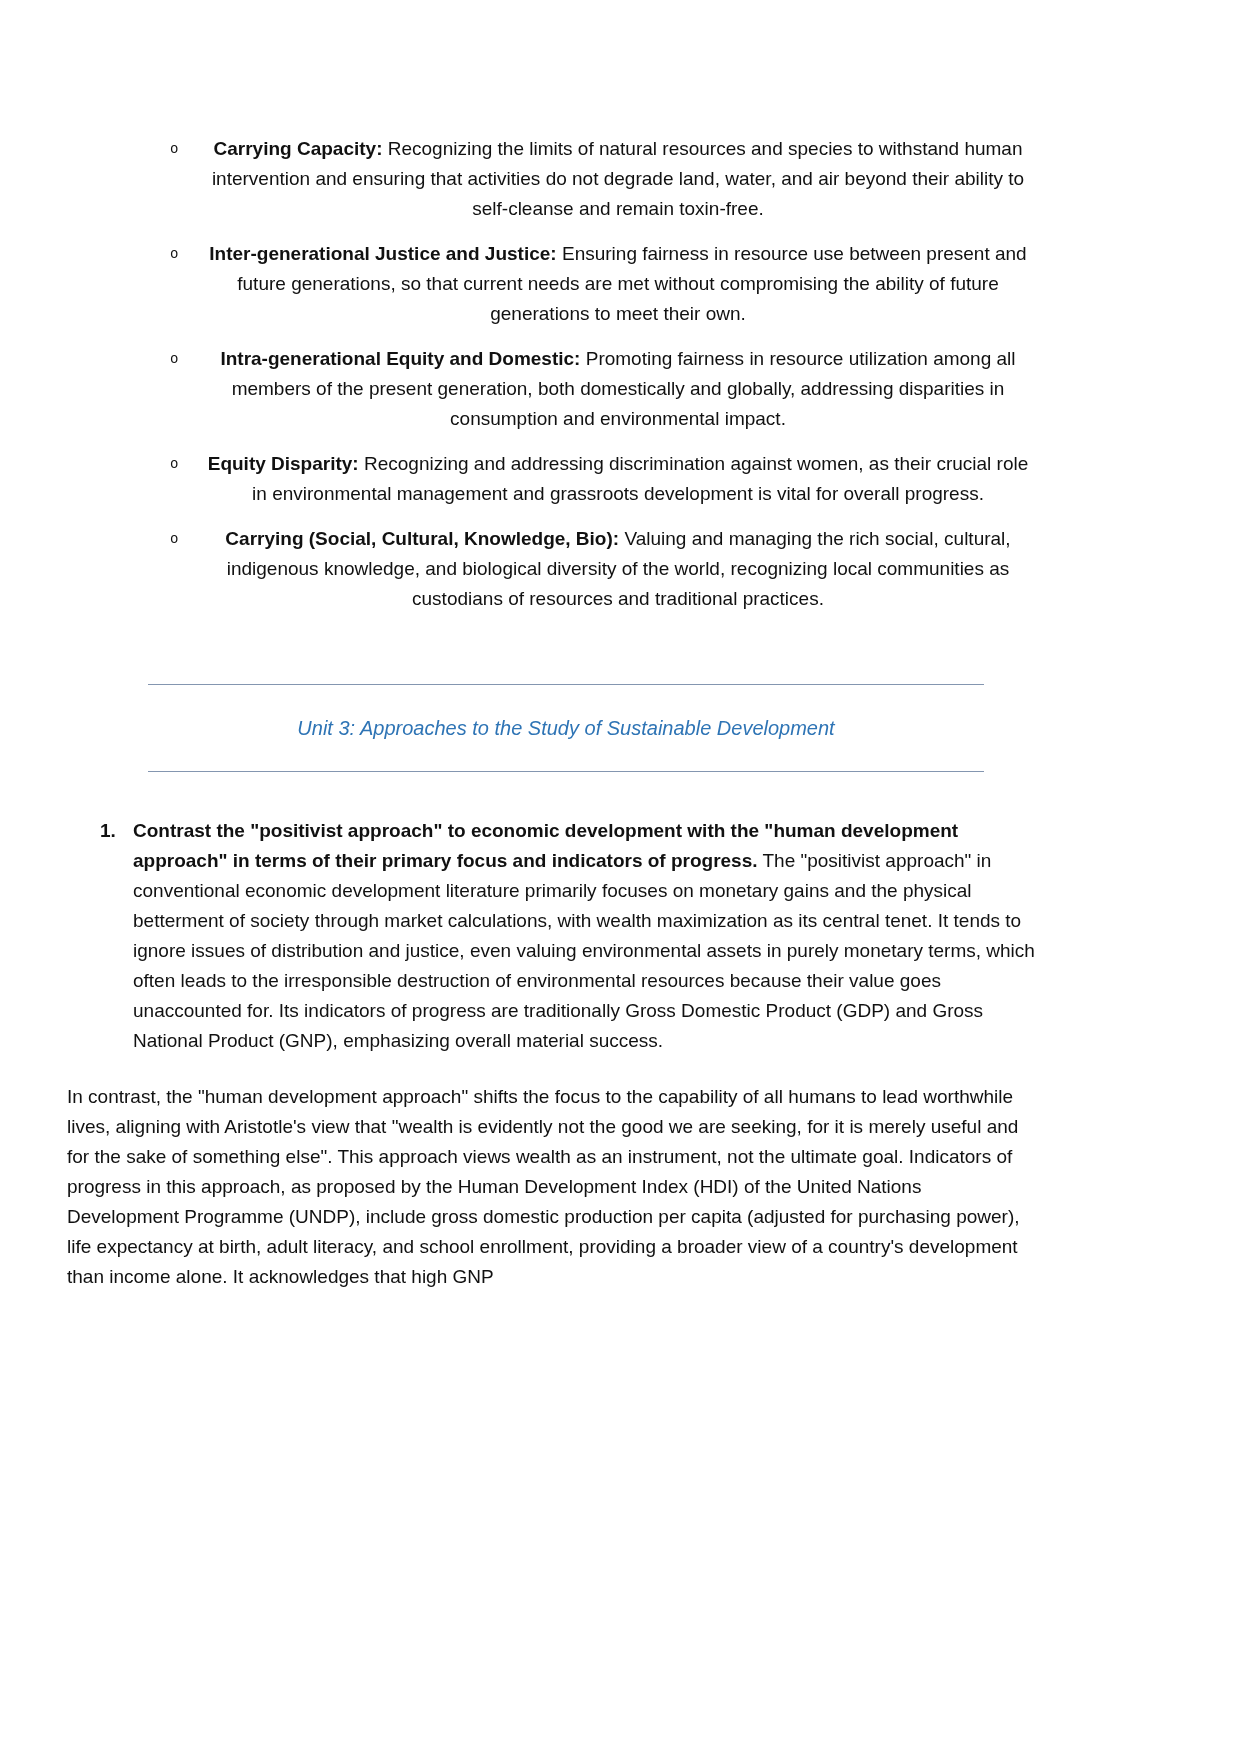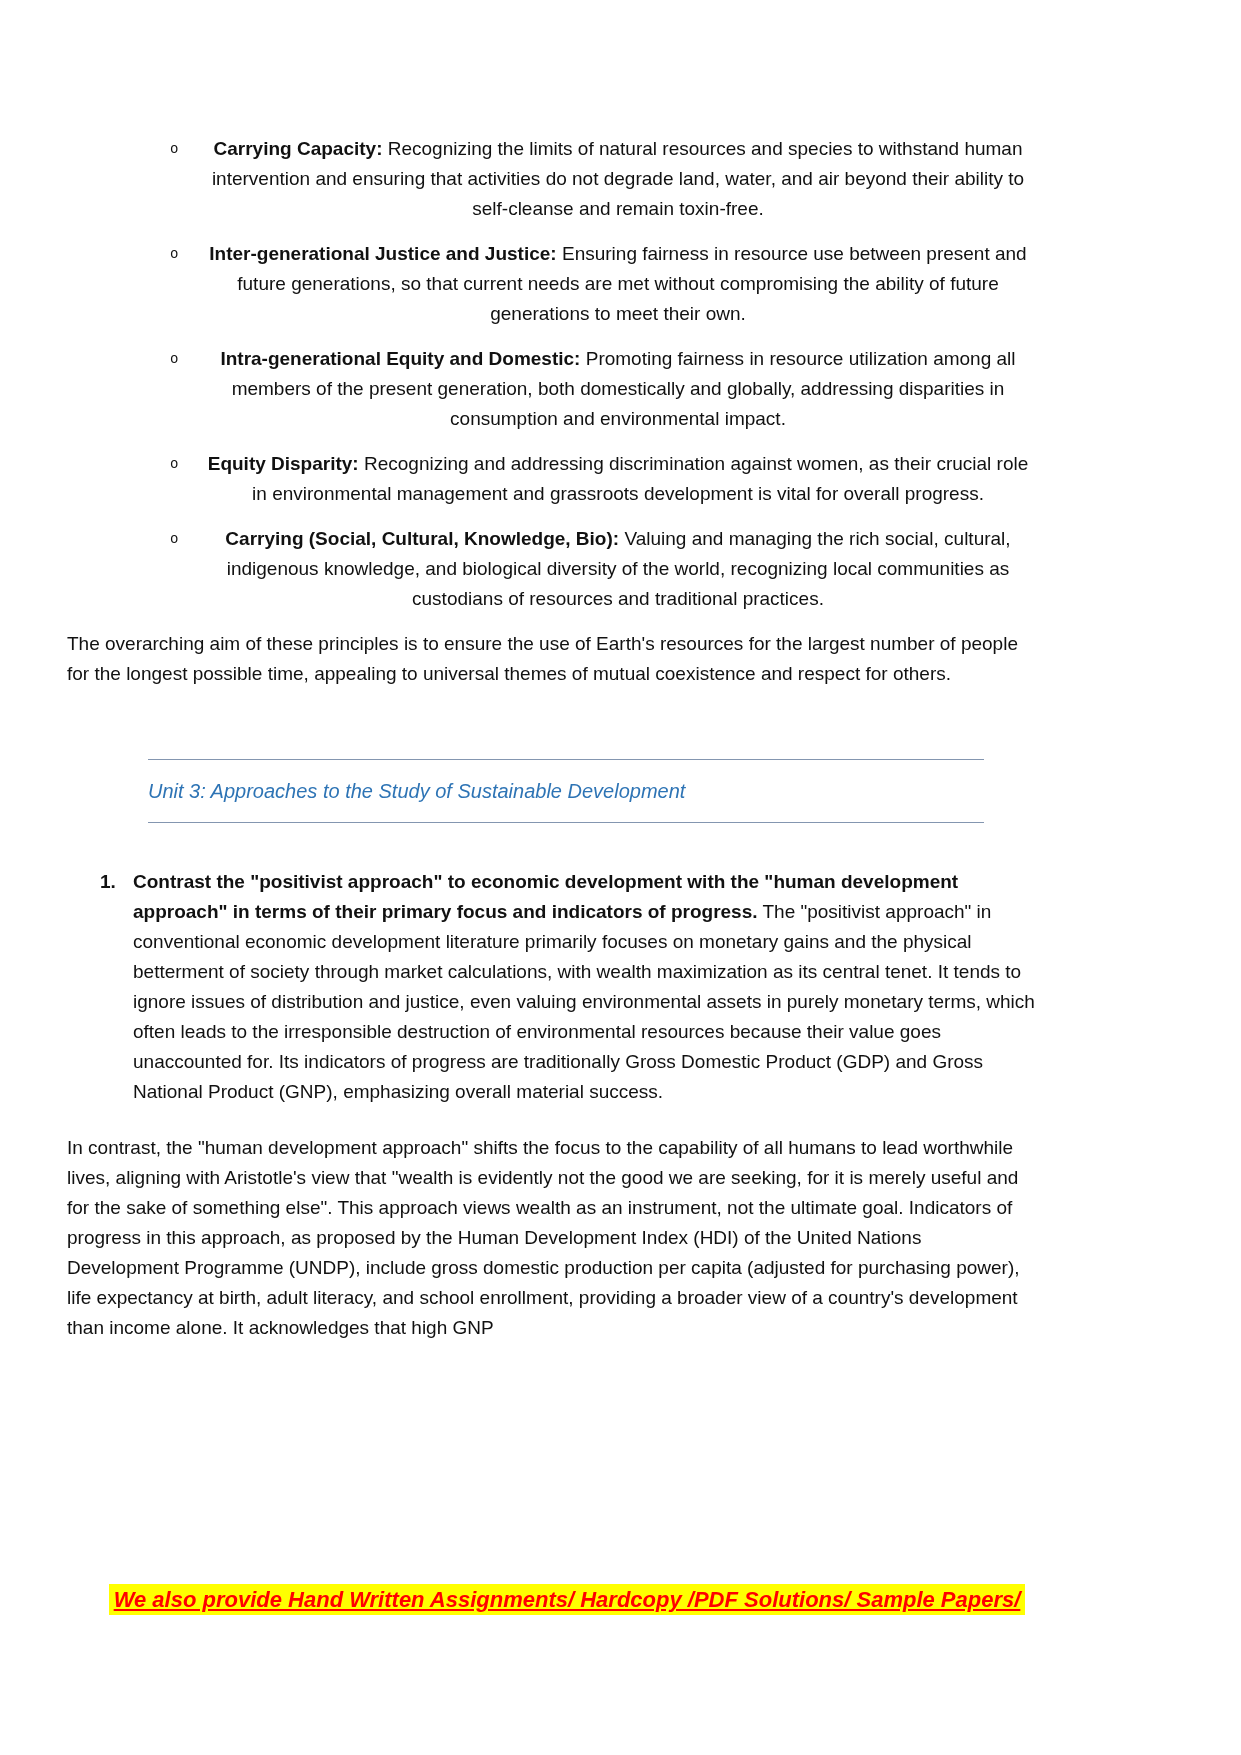--- a/index.html
+++ b/index.html
@@ -39,21 +39,22 @@
   .para {
     width: 963px;
     margin-top: 0;
   }
   .unit-heading-block {
     width: 836px;
     margin-left: 81px;
     margin-top: 70px;
     border-top: 1px solid #8496b0;
     border-bottom: 1px solid #8496b0;
-    padding: 16px 0;
+    padding: 28px 0;
+    text-align: center;
   }
   .unit-heading {
     font-style: italic;
     font-size: 20px;
     color: #2e74b5;
   }
   .question {
     display: flex;
     margin-left: 33px;
     margin-top: 44px;
@@ -112,31 +113,29 @@
     <div class="bullet-item">
       <span class="bullet-marker">o</span>
       <div class="bullet-text"><b>Equity Disparity:</b> <span>Recognizing and addressing discrimination against women, as their crucial role in environmental management and grassroots development is vital for overall progress.</span></div>
     </div>
 
     <div class="bullet-item">
       <span class="bullet-marker">o</span>
       <div class="bullet-text"><b>Carrying (Social, Cultural, Knowledge, Bio):</b> <span>Valuing and managing the rich social, cultural, indigenous knowledge, and biological diversity of the world, recognizing local communities as custodians of resources and traditional practices.</span></div>
     </div>
 
-    <p class="para">The overarching aim of these principles is to ensure the use of Earth's resources for the largest number of people for the longest possible time, appealing to universal themes of mutual coexistence and respect for others.</p>
 
     <div class="unit-heading-block">
       <div class="unit-heading">Unit 3: Approaches to the Study of Sustainable Development</div>
     </div>
 
     <div class="question">
       <span class="q-num">1.</span>
       <div class="q-text"><b>Contrast the "positivist approach" to economic development with the "human development approach" in terms of their primary focus and indicators of progress.</b> <span>The "positivist approach" in conventional economic development literature primarily focuses on monetary gains and the physical betterment of society through market calculations, with wealth maximization as its central tenet. It tends to ignore issues of distribution and justice, even valuing environmental assets in purely monetary terms, which often leads to the irresponsible destruction of environmental resources because their value goes unaccounted for. Its indicators of progress are traditionally Gross Domestic Product (GDP) and Gross National Product (GNP), emphasizing overall material success.</span></div>
     </div>
 
     <p class="contrast-para">In contrast, the "human development approach" shifts the focus to the capability of all humans to lead worthwhile lives, aligning with Aristotle's view that "wealth is evidently not the good we are seeking, for it is merely useful and for the sake of something else". This approach views wealth as an instrument, not the ultimate goal. Indicators of progress in this approach, as proposed by the Human Development Index (HDI) of the United Nations Development Programme (UNDP), include gross domestic production per capita (adjusted for purchasing power), life expectancy at birth, adult literacy, and school enrollment, providing a broader view of a country's development than income alone. It acknowledges that high GNP</p>
 
   </div>
 
   <div class="footer">
-    <div class="footer-line"><span class="footer-highlight">We also provide Hand Written Assignments/ Hardcopy /PDF Solutions/ Sample Papers/</span></div>
   </div>
 </div>
 
 </body></html>

